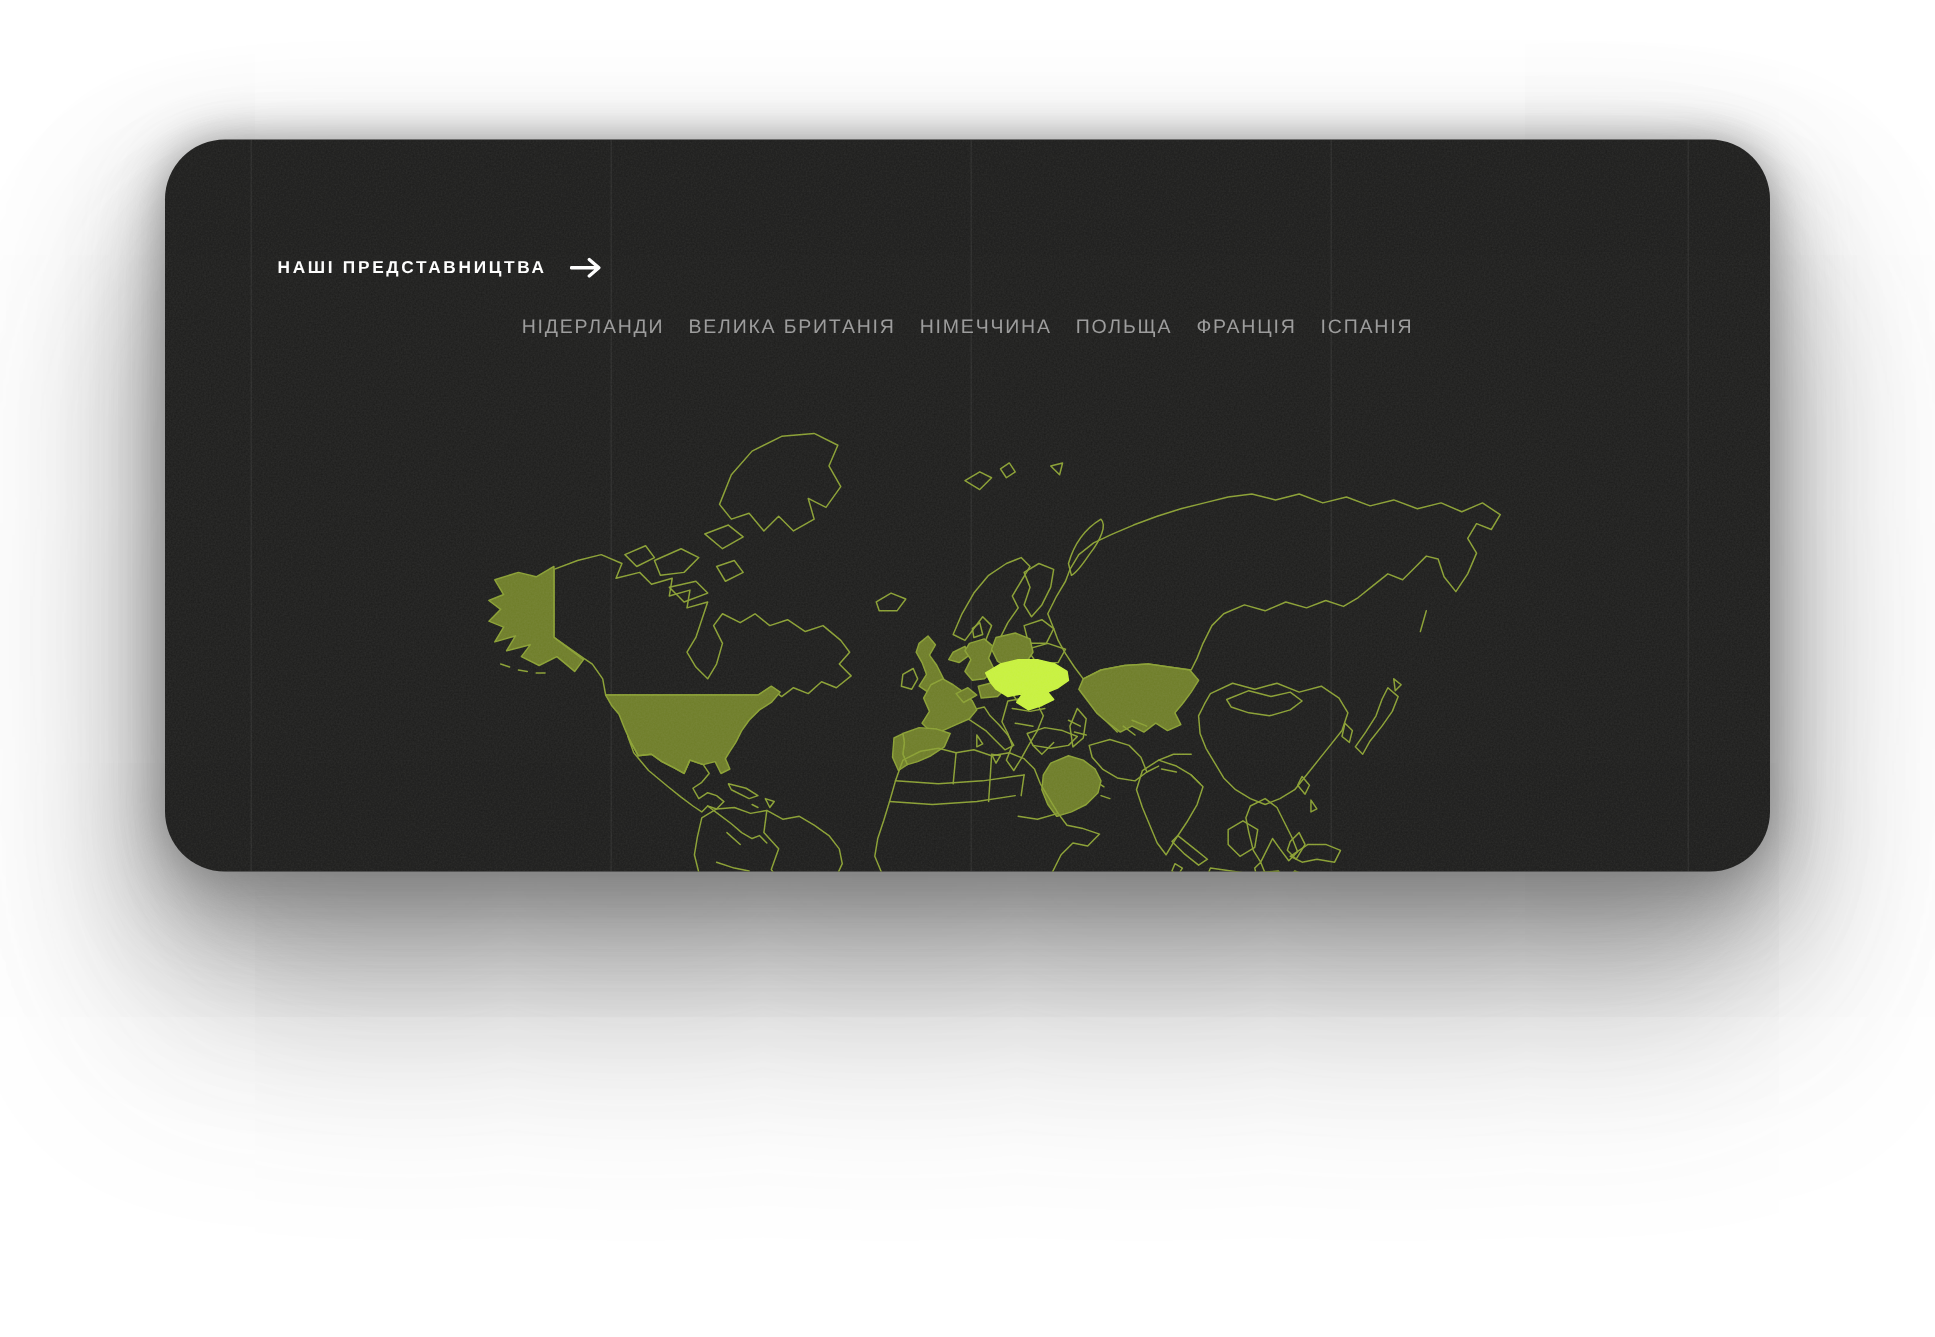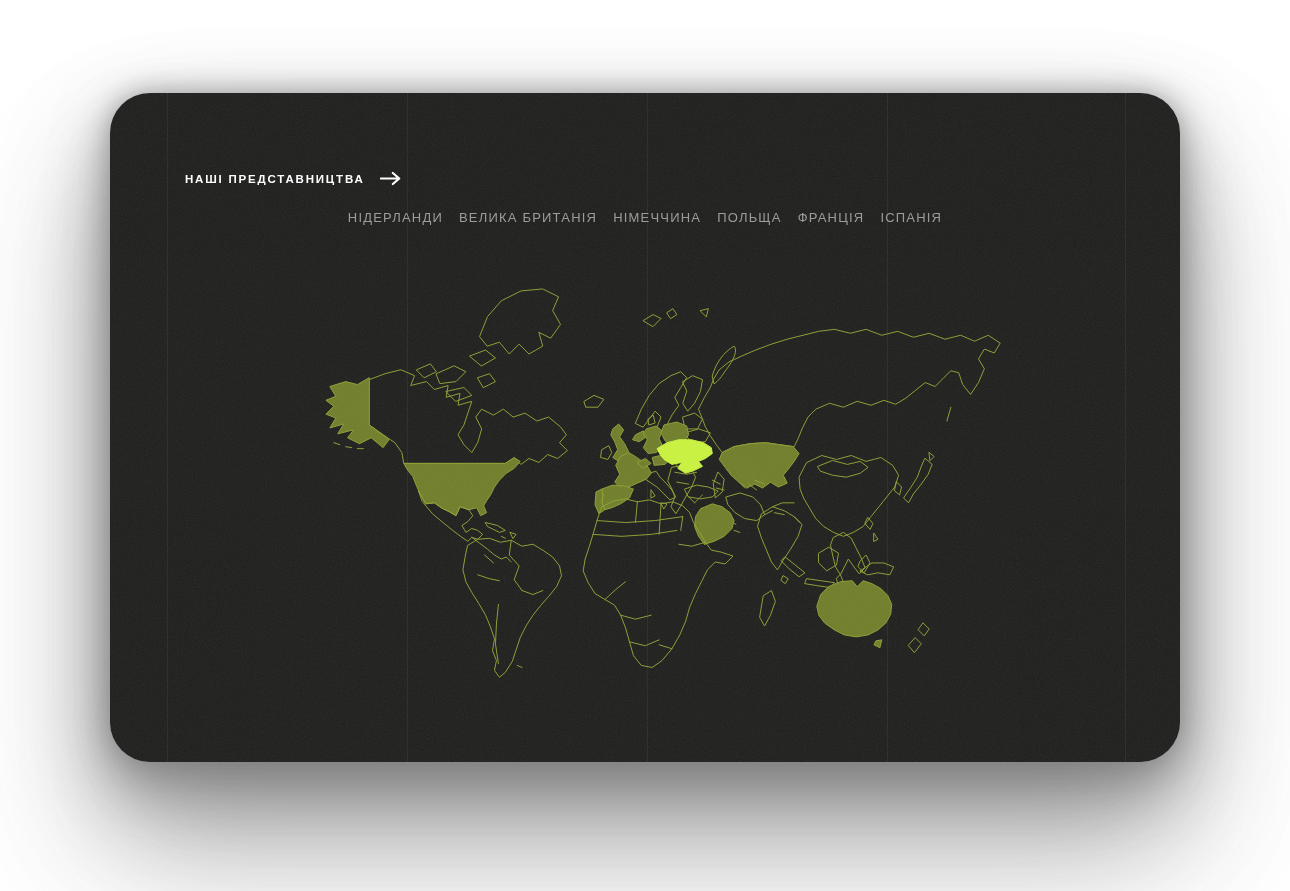--- a/index.html
+++ b/index.html
@@ -4,21 +4,21 @@
 <style>
   html,body{margin:0;padding:0;}
   body{
     width:1290px;height:891px;overflow:hidden;
     background:#ffffff;
     font-family:"Liberation Sans","DejaVu Sans",sans-serif;
     position:relative;
   }
   .stage{position:absolute;inset:0;}
   .panel{
-    position:absolute;left:110px;top:93px;width:1070px;height:669px;
+    position:absolute;left:110px;top:93px;width:1070px;height:488px;
     background:var(--panel-bg,#1d1d1c);
     border-radius:40px;
     box-shadow:
       0 0 26px rgba(125,125,125,0.65),
       0 22px 55px rgba(105,105,105,0.55),
       0 55px 110px rgba(85,85,85,0.45),
       0 90px 150px rgba(70,70,70,0.25);
     overflow:hidden;
   }
   .noise{position:absolute;inset:0;width:100%;height:100%;pointer-events:none;opacity:.55;}

